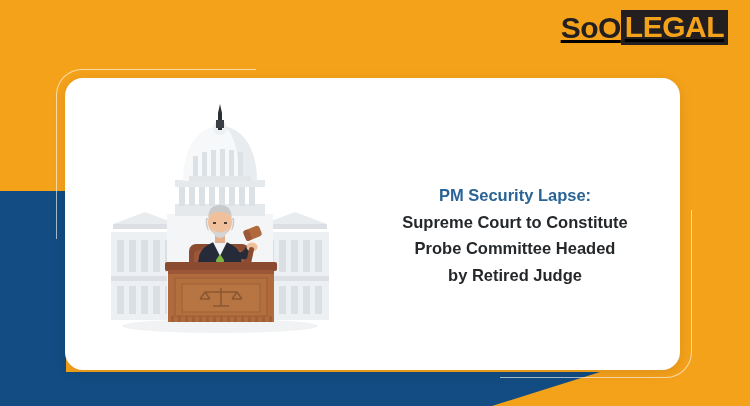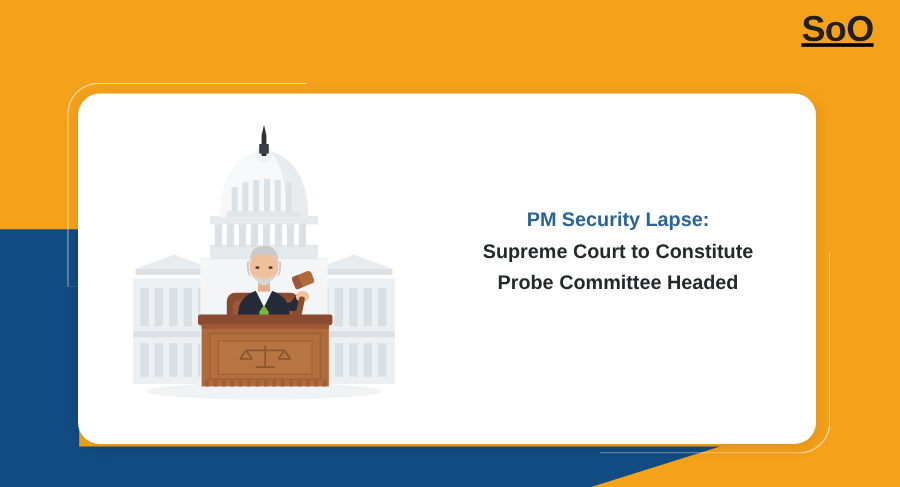--- a/index.html
+++ b/index.html
@@ -63,21 +63,21 @@
   }
 
   
   #illustration {
     position:absolute; left:40px; top:26px;
     width:230px; height:235px;
   }
 
   
   #headline {
-    position:absolute; left:300px; top:92px; width:300px;
+    position:absolute; left:300px; top:104px; width:300px;
     text-align:center;
     font-size:16.5px; font-weight:bold; line-height:1.62;
     color:#25282b;
   }
   #headline .hl-accent { color:#2A6496; display:block; }
   #headline .hl-line { display:block; }
 </style>
 </head>
 <body>
 
@@ -85,20 +85,21 @@
 
 <svg id="bg-blue-shape" viewBox="0 0 750 406" preserveAspectRatio="none">
   <path d="M0,191 L66,191 L66,372 L600,372 L492,406 L0,406 Z" fill="#124C82"></path>
 </svg>
 
 <div class="deco-line" id="deco-line-tl"></div>
 <div class="deco-line" id="deco-line-br"></div>
 
 <div id="logo">
   <span id="logo-soo">SoO</span>
+  <span id="logo-legal">LEGAL</span>
 </div>
 
 <div id="card">
 
   <svg id="illustration" viewBox="0 0 230 235">
 
     <ellipse cx="115" cy="222" rx="98" ry="7" fill="#F1F2F3"></ellipse>
 
     <g>
       <polygon points="8,120 40,108 72,120" fill="#E9ECEF"></polygon>
@@ -250,15 +251,16 @@
           <rect x="157" y="212" width="3" height="6"></rect>
         <rect x="164" y="212" width="3" height="6"></rect>
       </g>
     </g>
   </svg>
 
   <div id="headline">
     <span class="hl-accent">PM Security Lapse:</span>
     <span class="hl-line">Supreme Court to Constitute</span>
     <span class="hl-line">Probe Committee Headed</span>
+    <span class="hl-line">by Retired Judge</span>
   </div>
 
 </div>
 
 </body></html>

